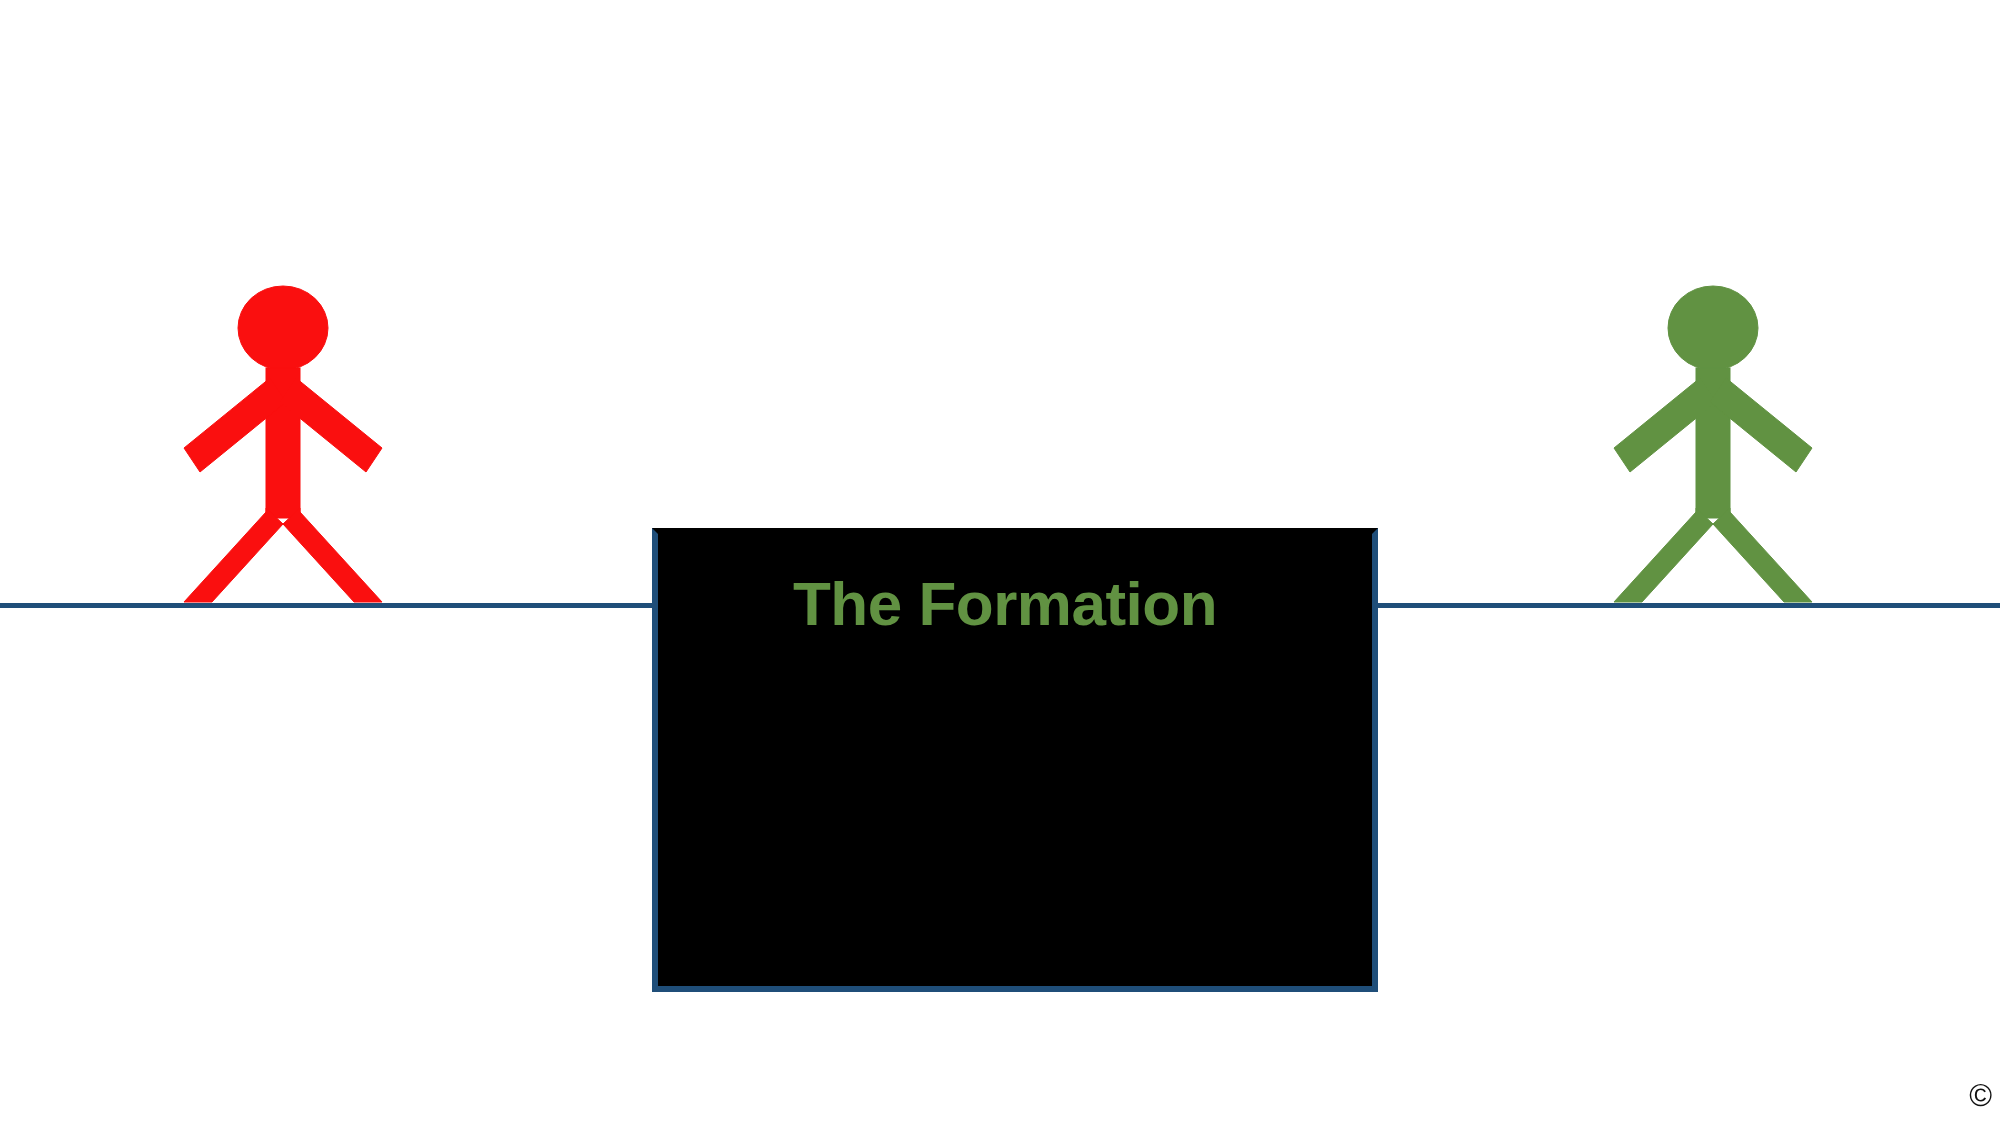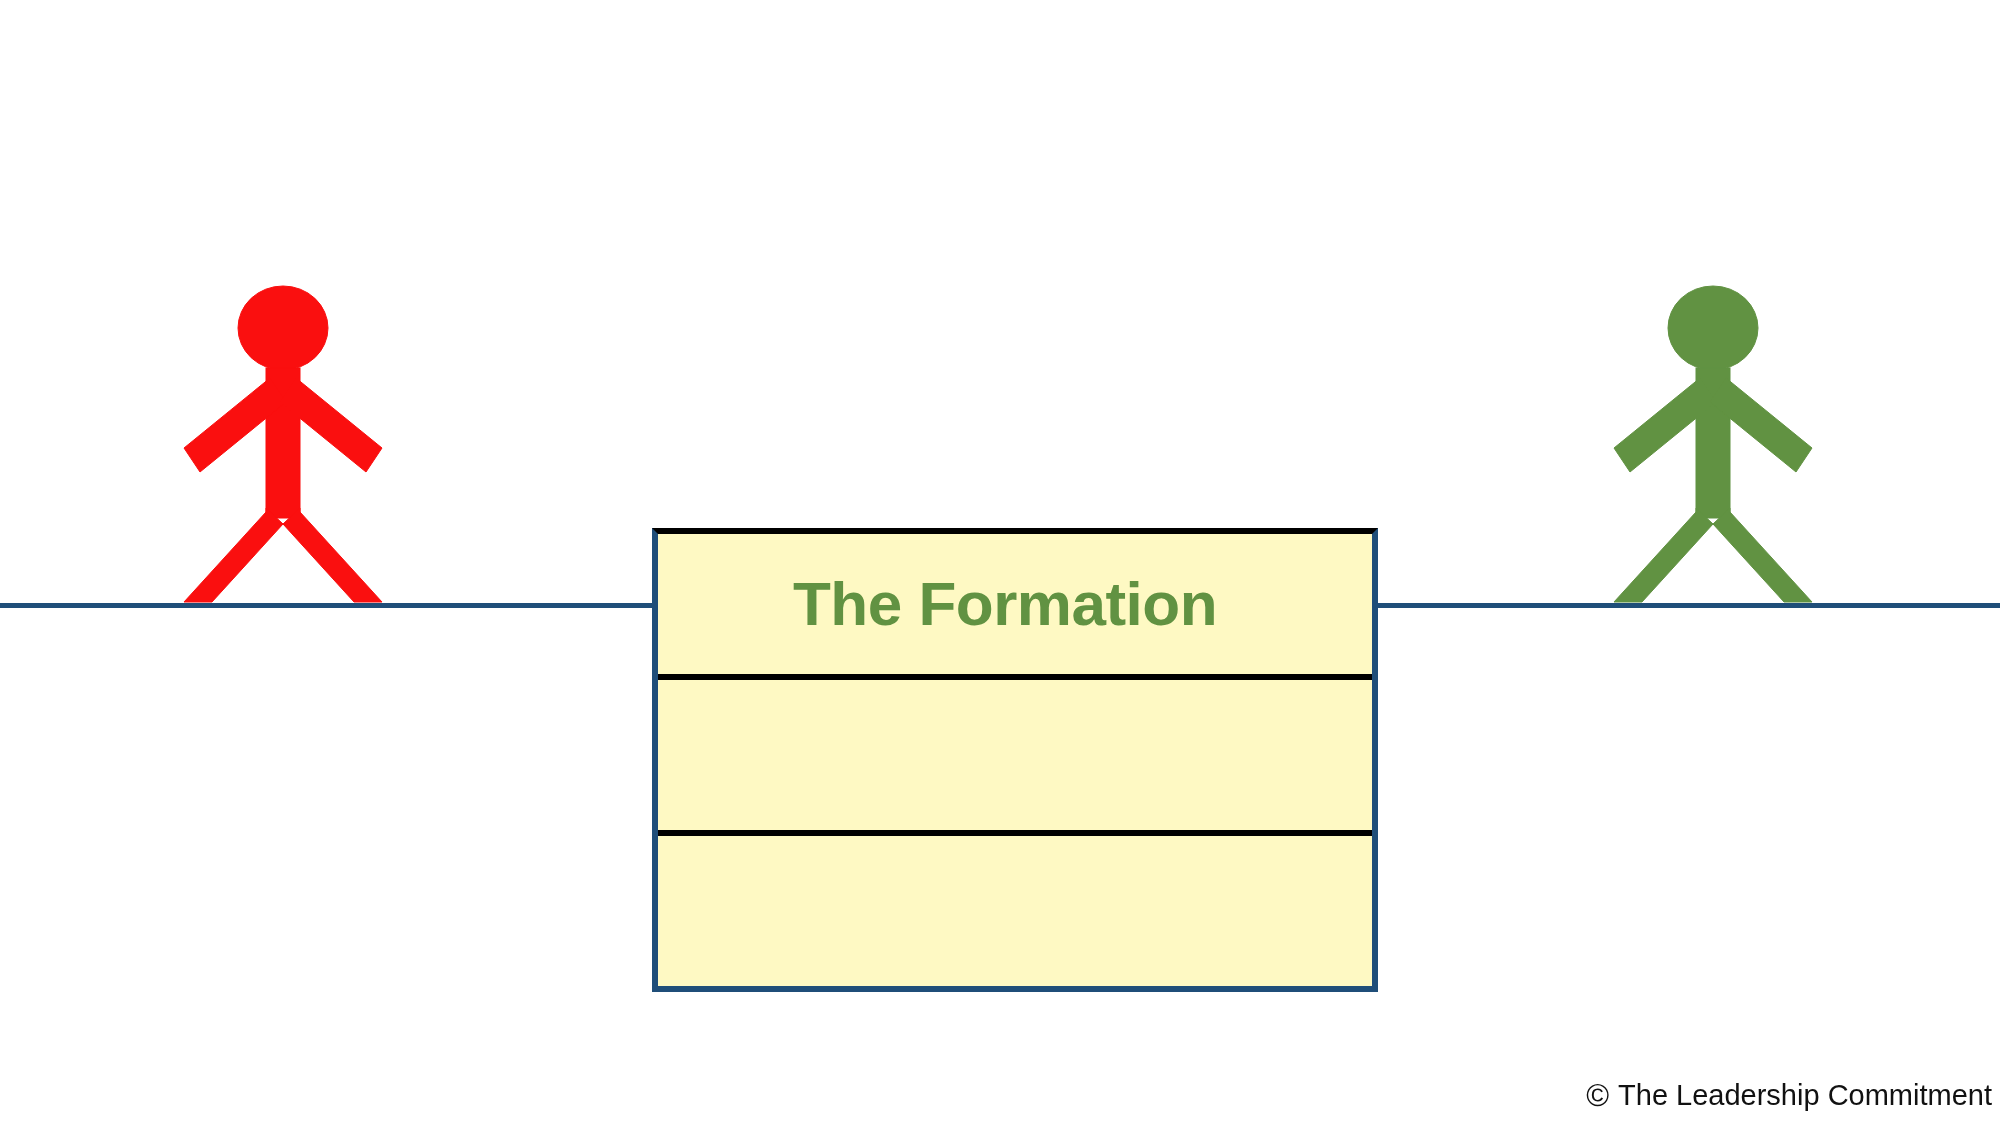--- a/index.html
+++ b/index.html
@@ -37,21 +37,21 @@
   .figure svg { display: block; width: 100%; height: 100%; }
 
   
   .formation-box {
     position: absolute;
     left: 652px;
     top: 528px;
     width: 726px;
     height: 464px;
     box-sizing: border-box;
-    background: #fef9c3;
+    background: #000000;
     border-left: 6px solid #1F4E79;
     border-right: 6px solid #1F4E79;
     border-bottom: 6px solid #1F4E79;
     border-top: 6px solid #000000;
     display: flex;
     flex-direction: column;
     text-align: center;
   }
   .box-row {
     position: relative;
@@ -146,16 +146,15 @@
     </div>
 
     <div class="box-row row-blank-2">
       <span class="formation-title"></span>
     </div>
 
   </div>
 
   <div class="footer-credit">
     <span class="copyright-mark">©</span>
-    <span>The Leadership Commitment</span>
   </div>
 
 </div>
 
 </body></html>

